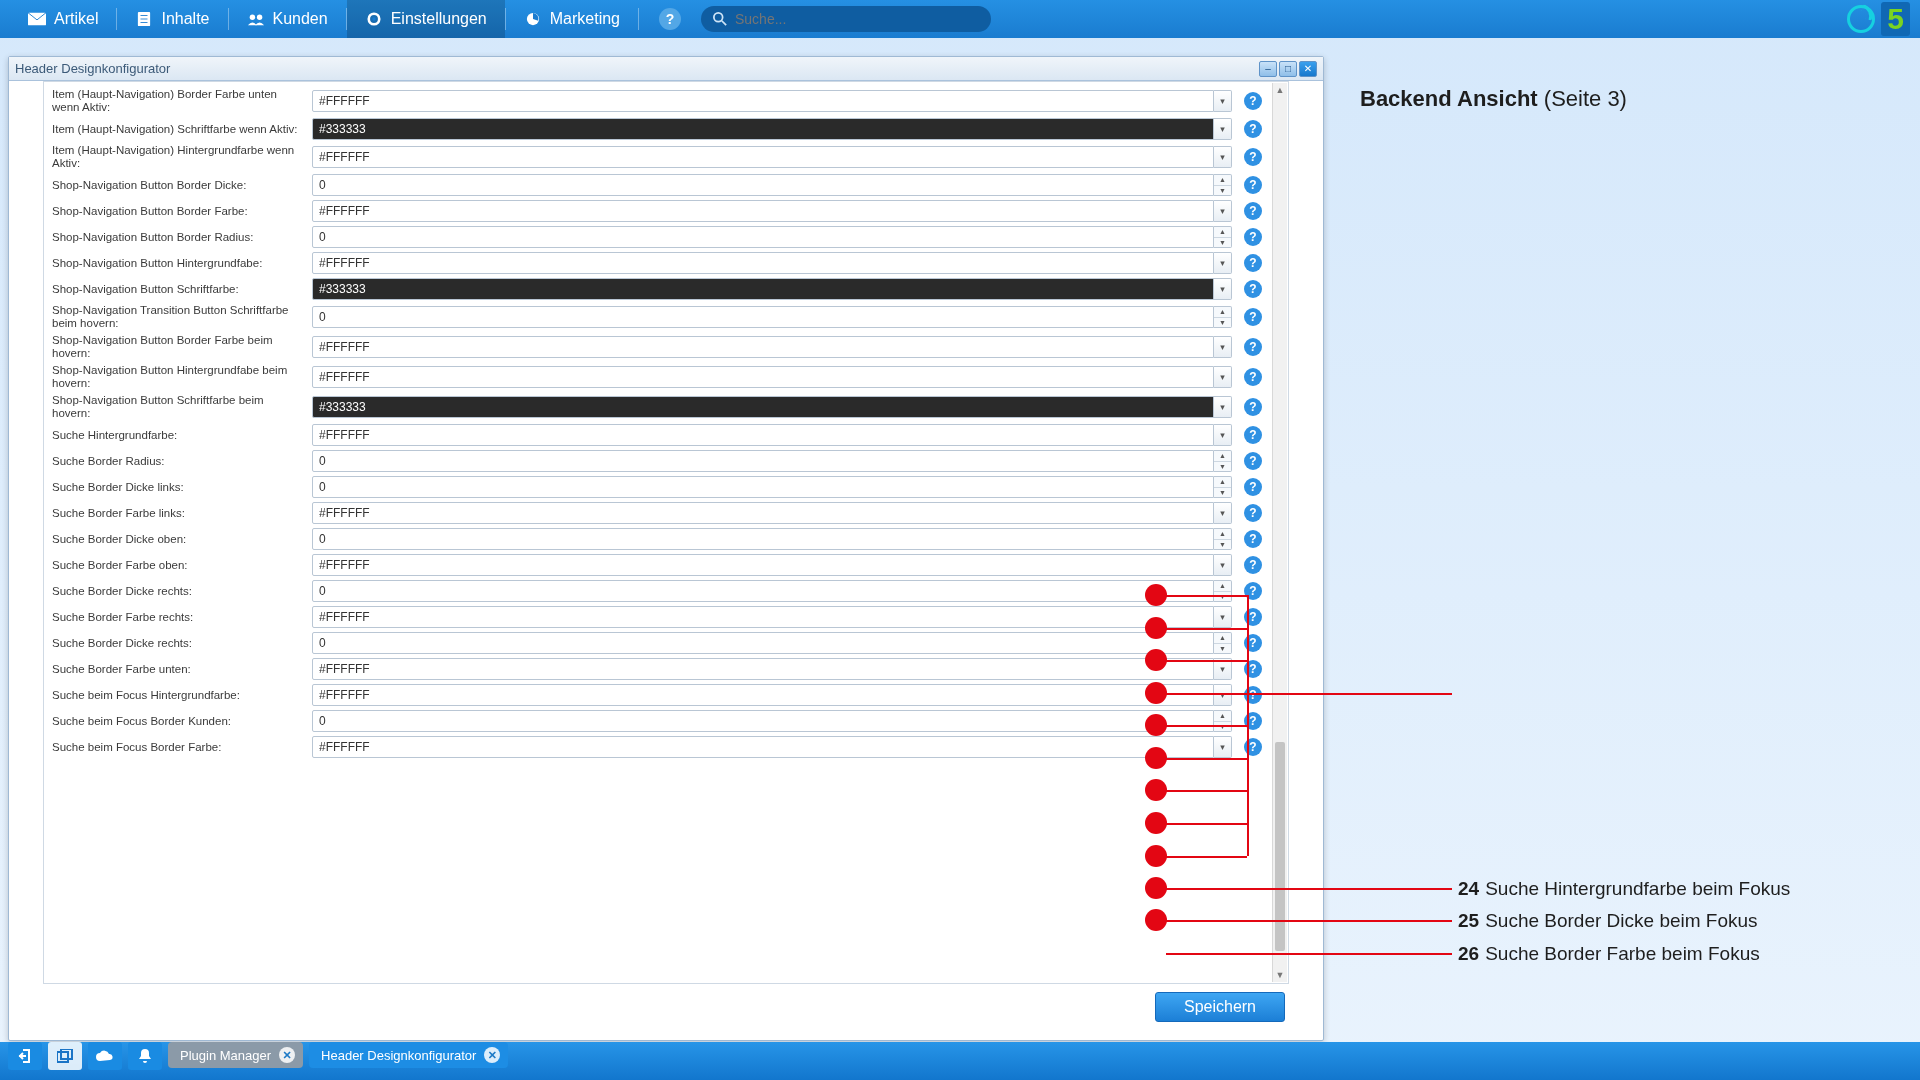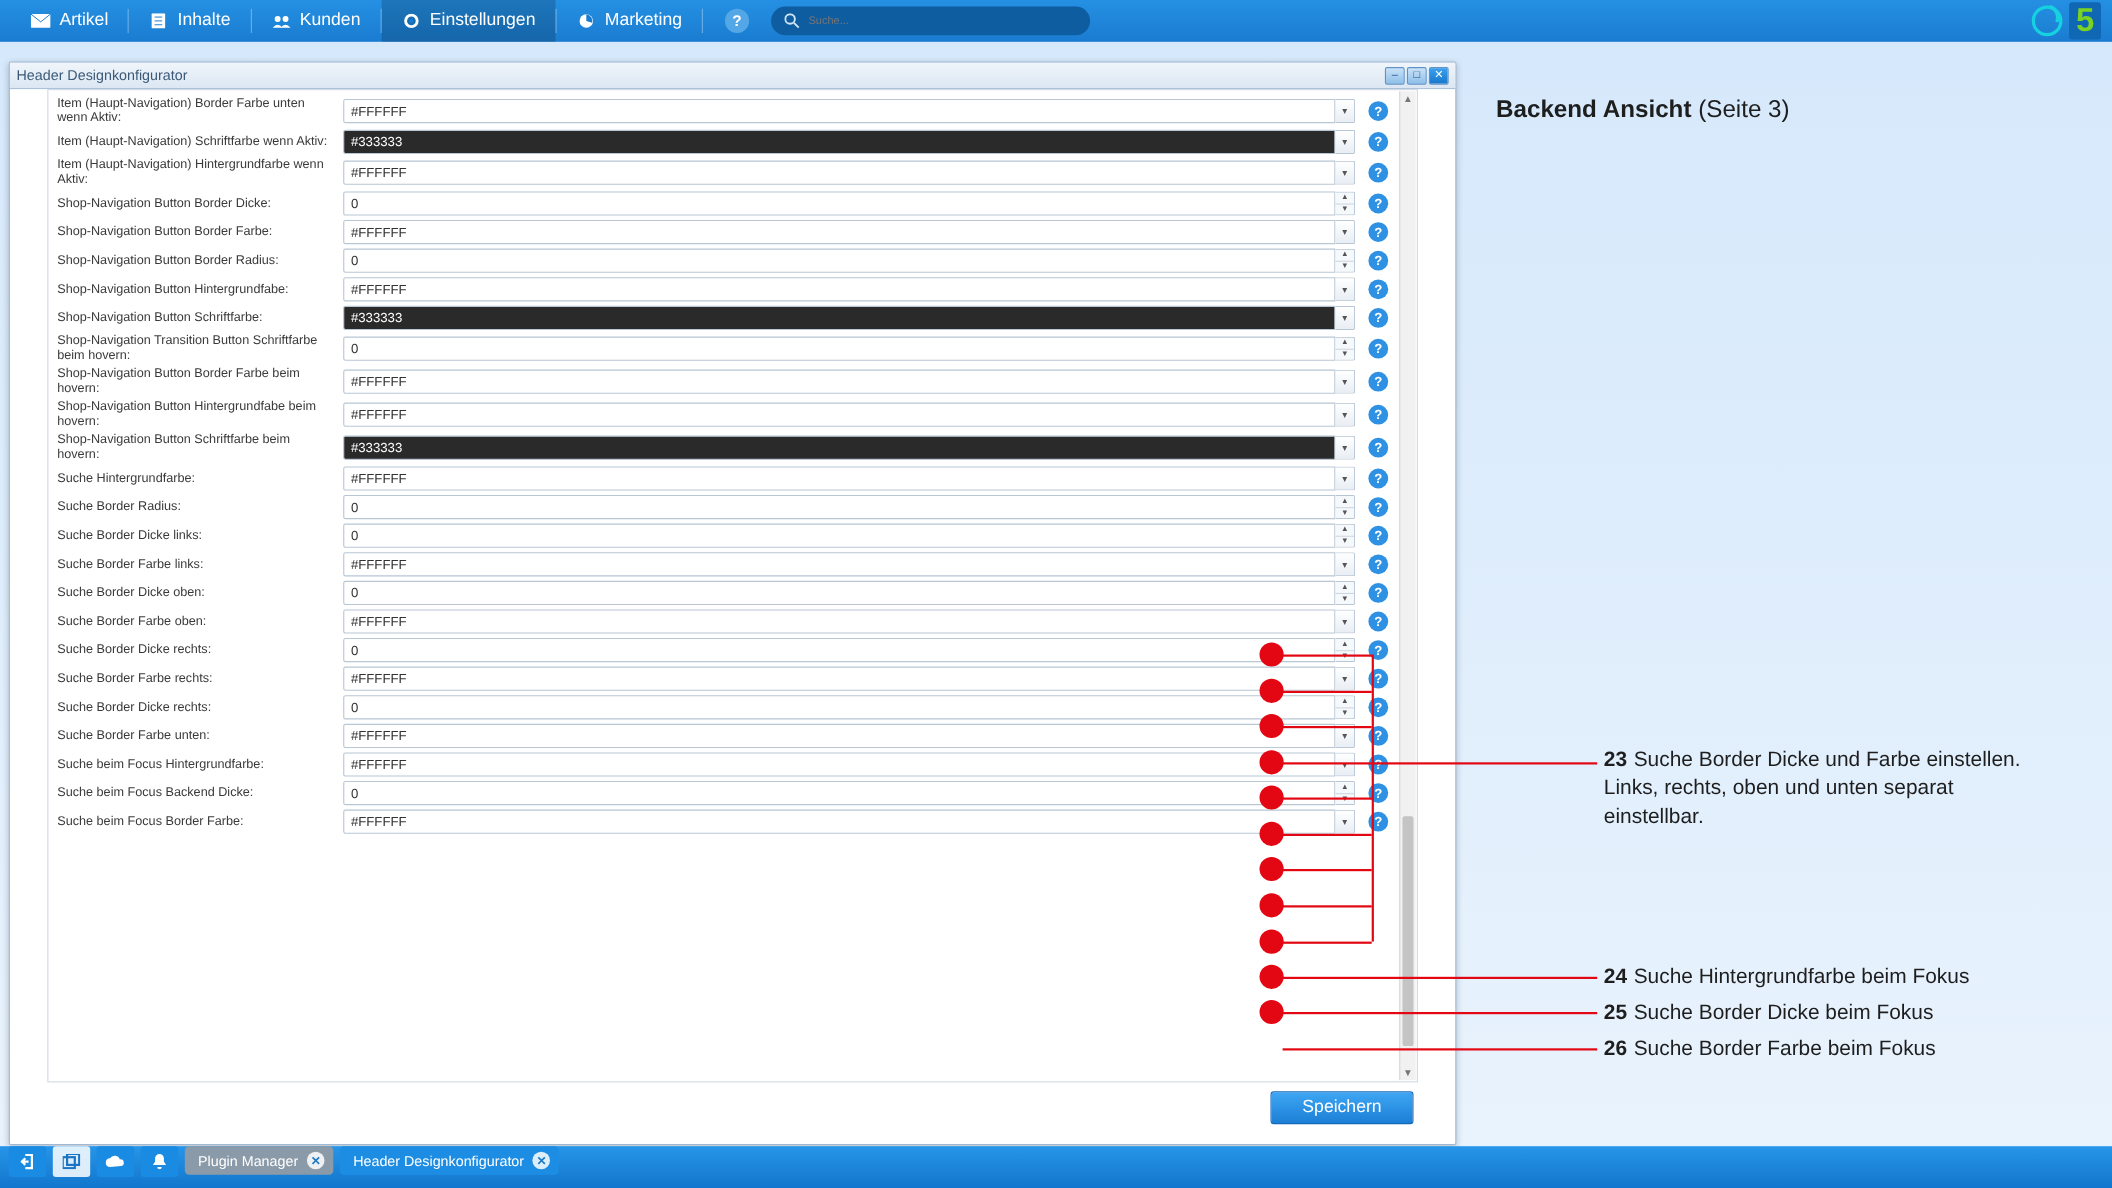--- a/index.html
+++ b/index.html
@@ -7,21 +7,21 @@
   body { background: linear-gradient(to bottom, #d5e8fb 0%, #e9f3fd 100%); }
 
   
   .topbar { height: 38px; background: linear-gradient(to bottom,#2590e3,#1a7cd0); display:flex; align-items:center; color:#fff; font-size:16px; padding:0 10px; position:relative; }
   .topbar .mitem { display:flex; align-items:center; gap:8px; padding:0 18px; height:100%; cursor:pointer; }
   .topbar .mitem.active { background: rgba(0,0,0,0.18); }
   .topbar .sep { width:1px; height:22px; background:rgba(255,255,255,0.35); }
   .micon { width:18px; height:14px; display:inline-block; }
   .topbar .help { width:22px; height:22px; border-radius:50%; background:#53a7e6; color:#fff; display:flex; align-items:center; justify-content:center; margin:0 20px; font-weight:bold; font-size:14px;}
   .searchbox { background:#0f5da1; border-radius:14px; height:26px; width:290px; display:flex; align-items:center; padding:0 12px; gap:8px; color:#cfe5f7;}
-  .searchbox input { background:transparent; border:none; outline:none; color:#ffffff; font-size:10px; flex:1;}
+  .searchbox input { background:transparent; border:none; outline:none; color:#ffffff; font-size:14px; flex:1;}
   .topbar .brand { position:absolute; right:10px; display:flex; gap:6px; align-items:center;}
   .brand .sw { width:28px; height:28px; border-radius:50%; border:3px solid #16d1e0; position:relative;}
   .brand .sw::after{content:""; position:absolute; width:10px; height:10px; border:3px solid #16d1e0; border-left:none; border-bottom:none; border-radius:0 20px 0 0; right:-2px; top:-2px; transform:rotate(20deg);}
   .brand .five { font-size:30px; font-weight:900; color:#7bd321; background:#1068b4; padding:0 6px; border-radius:3px;}
 
   
   .workspace { position:absolute; top:38px; bottom:38px; left:0; right:0; }
 
   
   .window { position:absolute; left:8px; top:18px; width:1316px; height:985px; background:#fff; border:1px solid #9fb9d4; border-radius:2px; box-shadow:0 2px 6px rgba(0,0,0,0.2); display:flex; flex-direction:column;}
@@ -349,21 +349,21 @@
             </div>
             <div class="row">
               <div class="lbl">Suche beim Focus Hintergrundfarbe:</div>
               <div class="fld">
                 <input class="val" value="#FFFFFF" style="">
                 <div class="drop">▾</div>
               </div>
               <div class="help">?</div>
             </div>
             <div class="row">
-              <div class="lbl">Suche beim Focus Backend Dicke:</div>
+              <div class="lbl">Suche beim Focus Border Kunden:</div>
               <div class="fld">
                 <input class="val" value="0" style="">
                 <div class="spin">
                   <div>▲</div>
                   <div>▼</div>
                 </div>
               </div>
               <div class="help">?</div>
             </div>
             <div class="row">
@@ -411,21 +411,20 @@
   <div class="redline" style="left:1166px; top:557px; width:81px;"></div>
   <div class="redline" style="left:1166px; top:590px; width:81px;"></div>
   <div class="redline" style="left:1166px; top:622px; width:81px;"></div>
   <div class="redline" style="left:1166px; top:655px; width:81px;"></div>
   <div class="redline" style="left:1166px; top:687px; width:81px;"></div>
   <div class="redline" style="left:1166px; top:720px; width:81px;"></div>
   <div class="redline" style="left:1166px; top:752px; width:81px;"></div>
   <div class="redline" style="left:1166px; top:785px; width:81px;"></div>
   <div class="redline" style="left:1166px; top:818px; width:81px;"></div>
   <div class="redline" style="left:1247px; top:655px; width:205px;"></div>
-  <div class="note" style="left:1458px; top:640px; width:400px;"><span class="num">23</span><span>Suche Border Dicke und Farbe einstellen. Links, rechts, oben und unten separat einstellbar.</span></div>
 
   <div class="redline" style="left:1166px; top:850px; width:286px;"></div>
   <div class="note" style="left:1458px; top:838px;"><span class="num">24</span><span>Suche Hintergrundfarbe beim Fokus</span></div>
 
   <div class="redline" style="left:1166px; top:882px; width:286px;"></div>
   <div class="note" style="left:1458px; top:870px;"><span class="num">25</span><span>Suche Border Dicke beim Fokus</span></div>
 
   <div class="redline" style="left:1166px; top:915px; width:286px;"></div>
   <div class="note" style="left:1458px; top:903px;"><span class="num">26</span><span>Suche Border Farbe beim Fokus</span></div>
 

